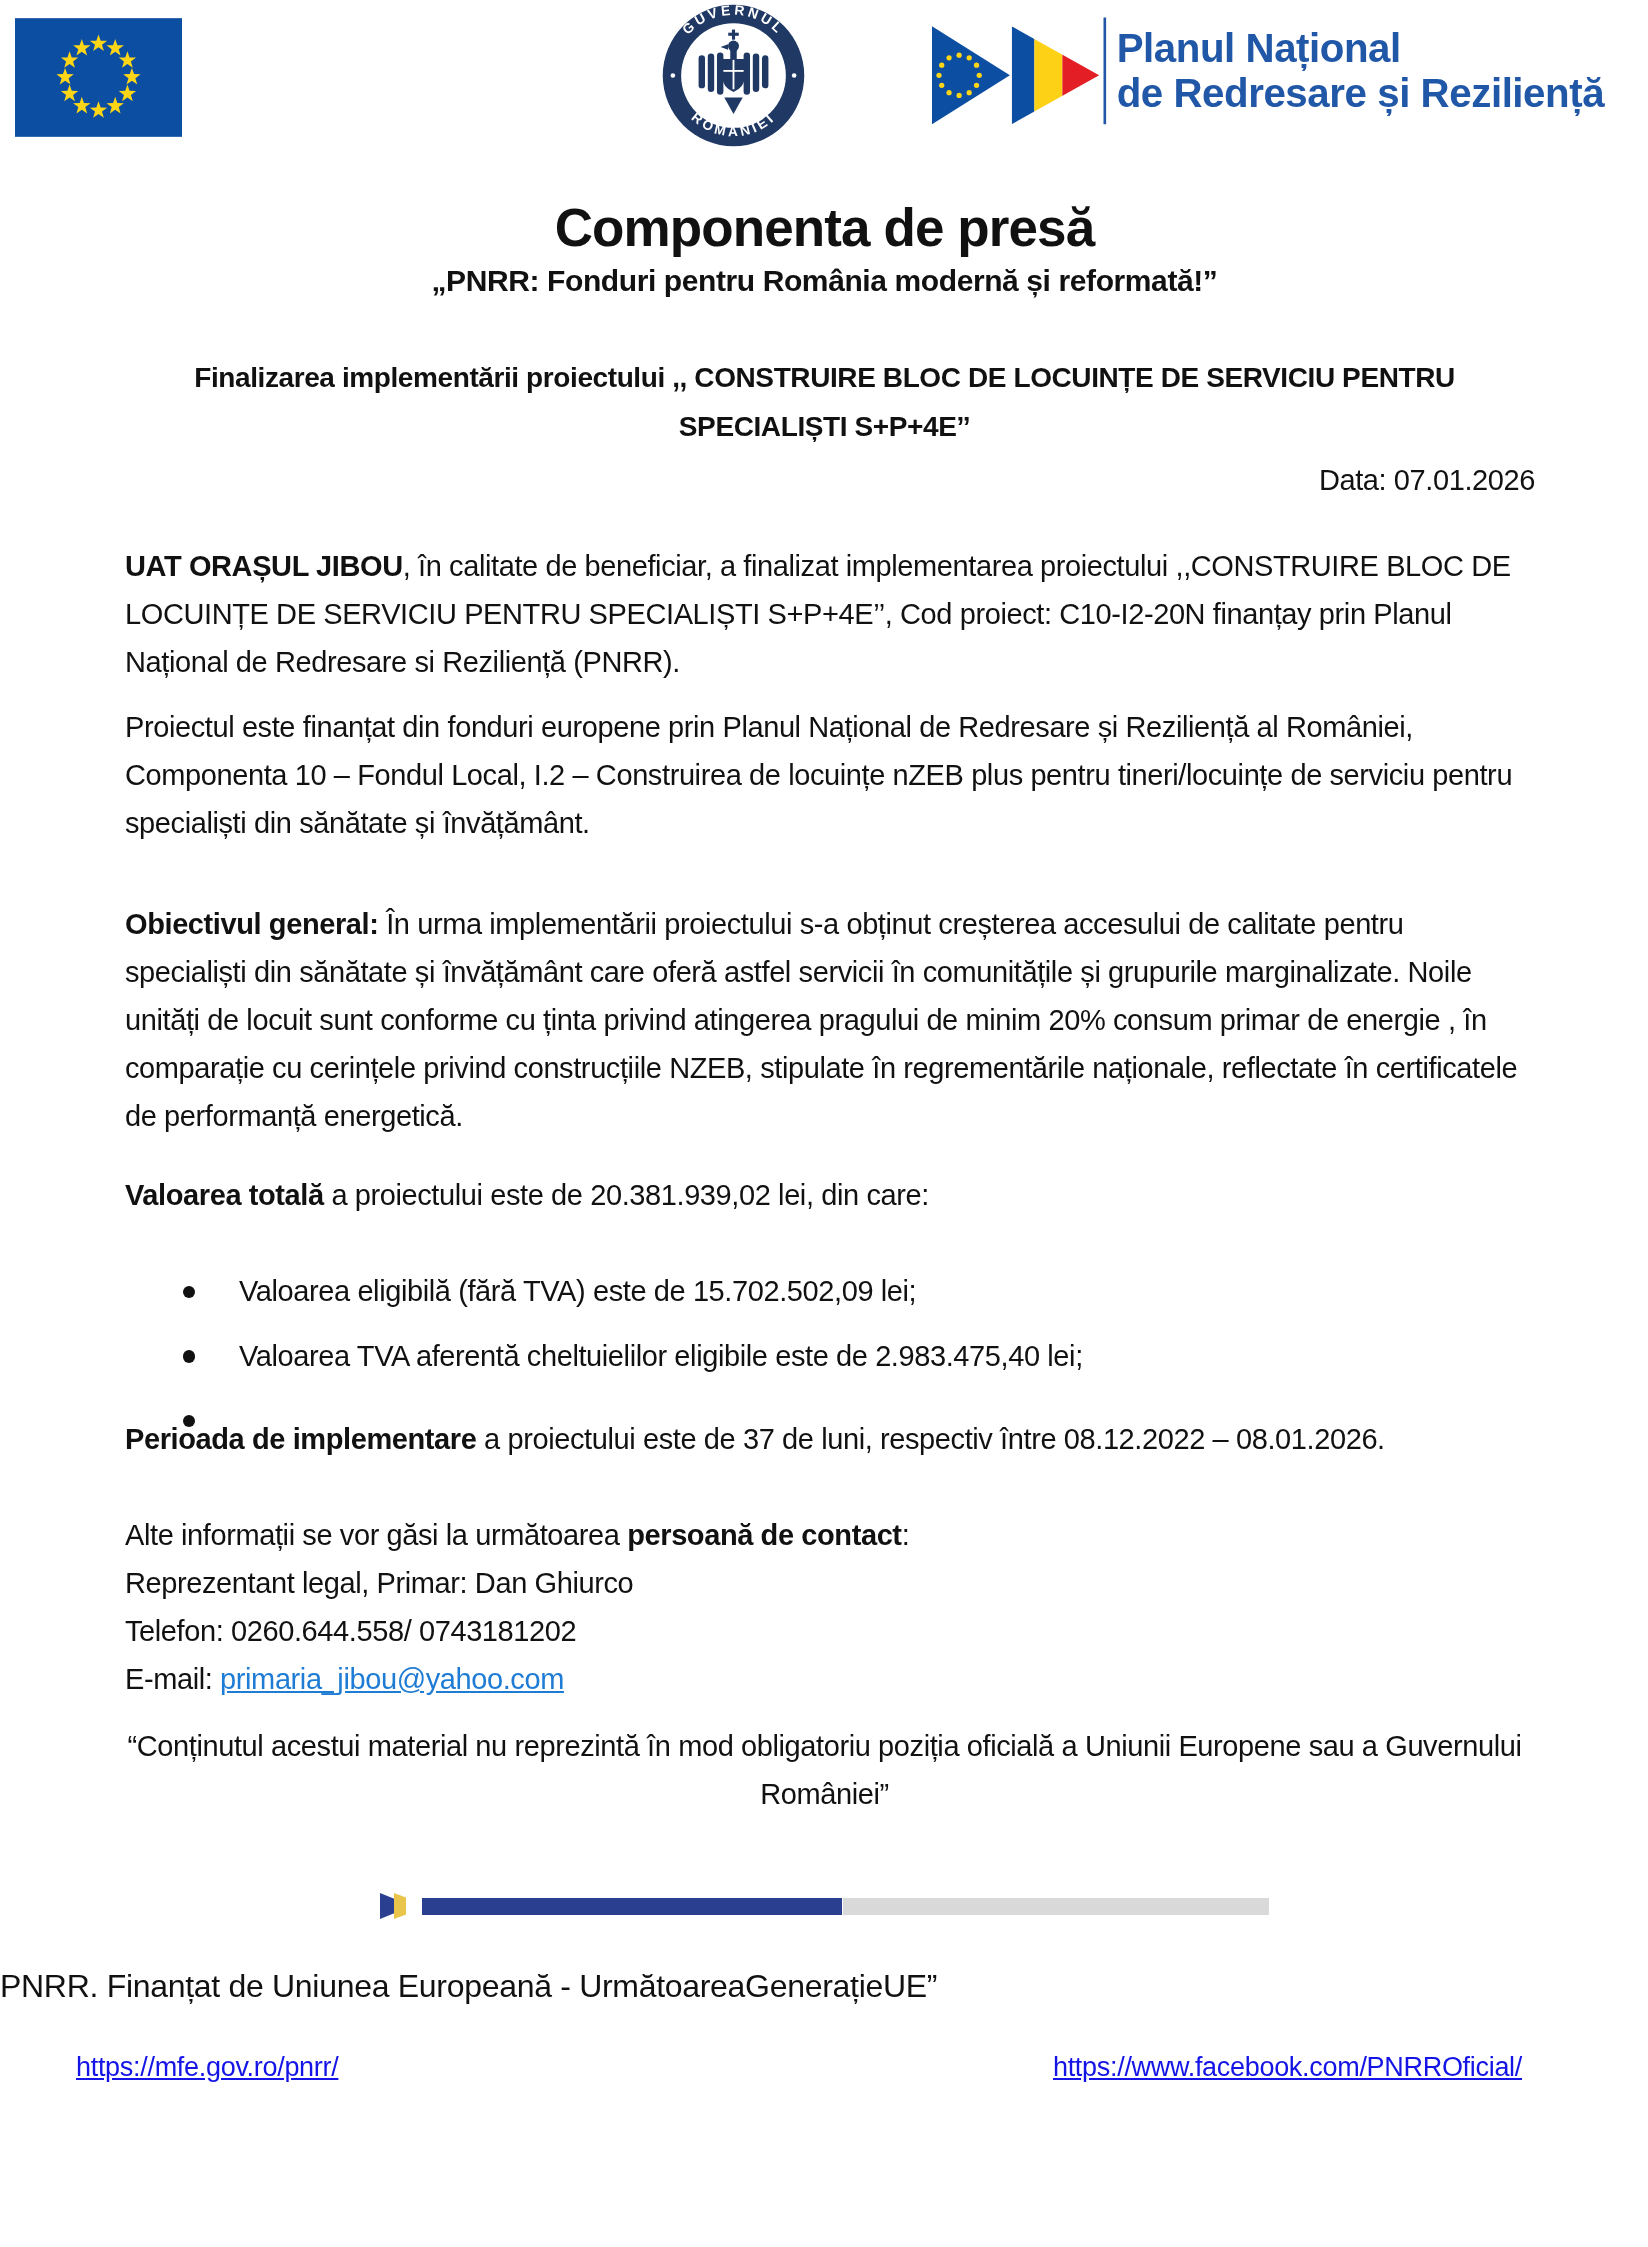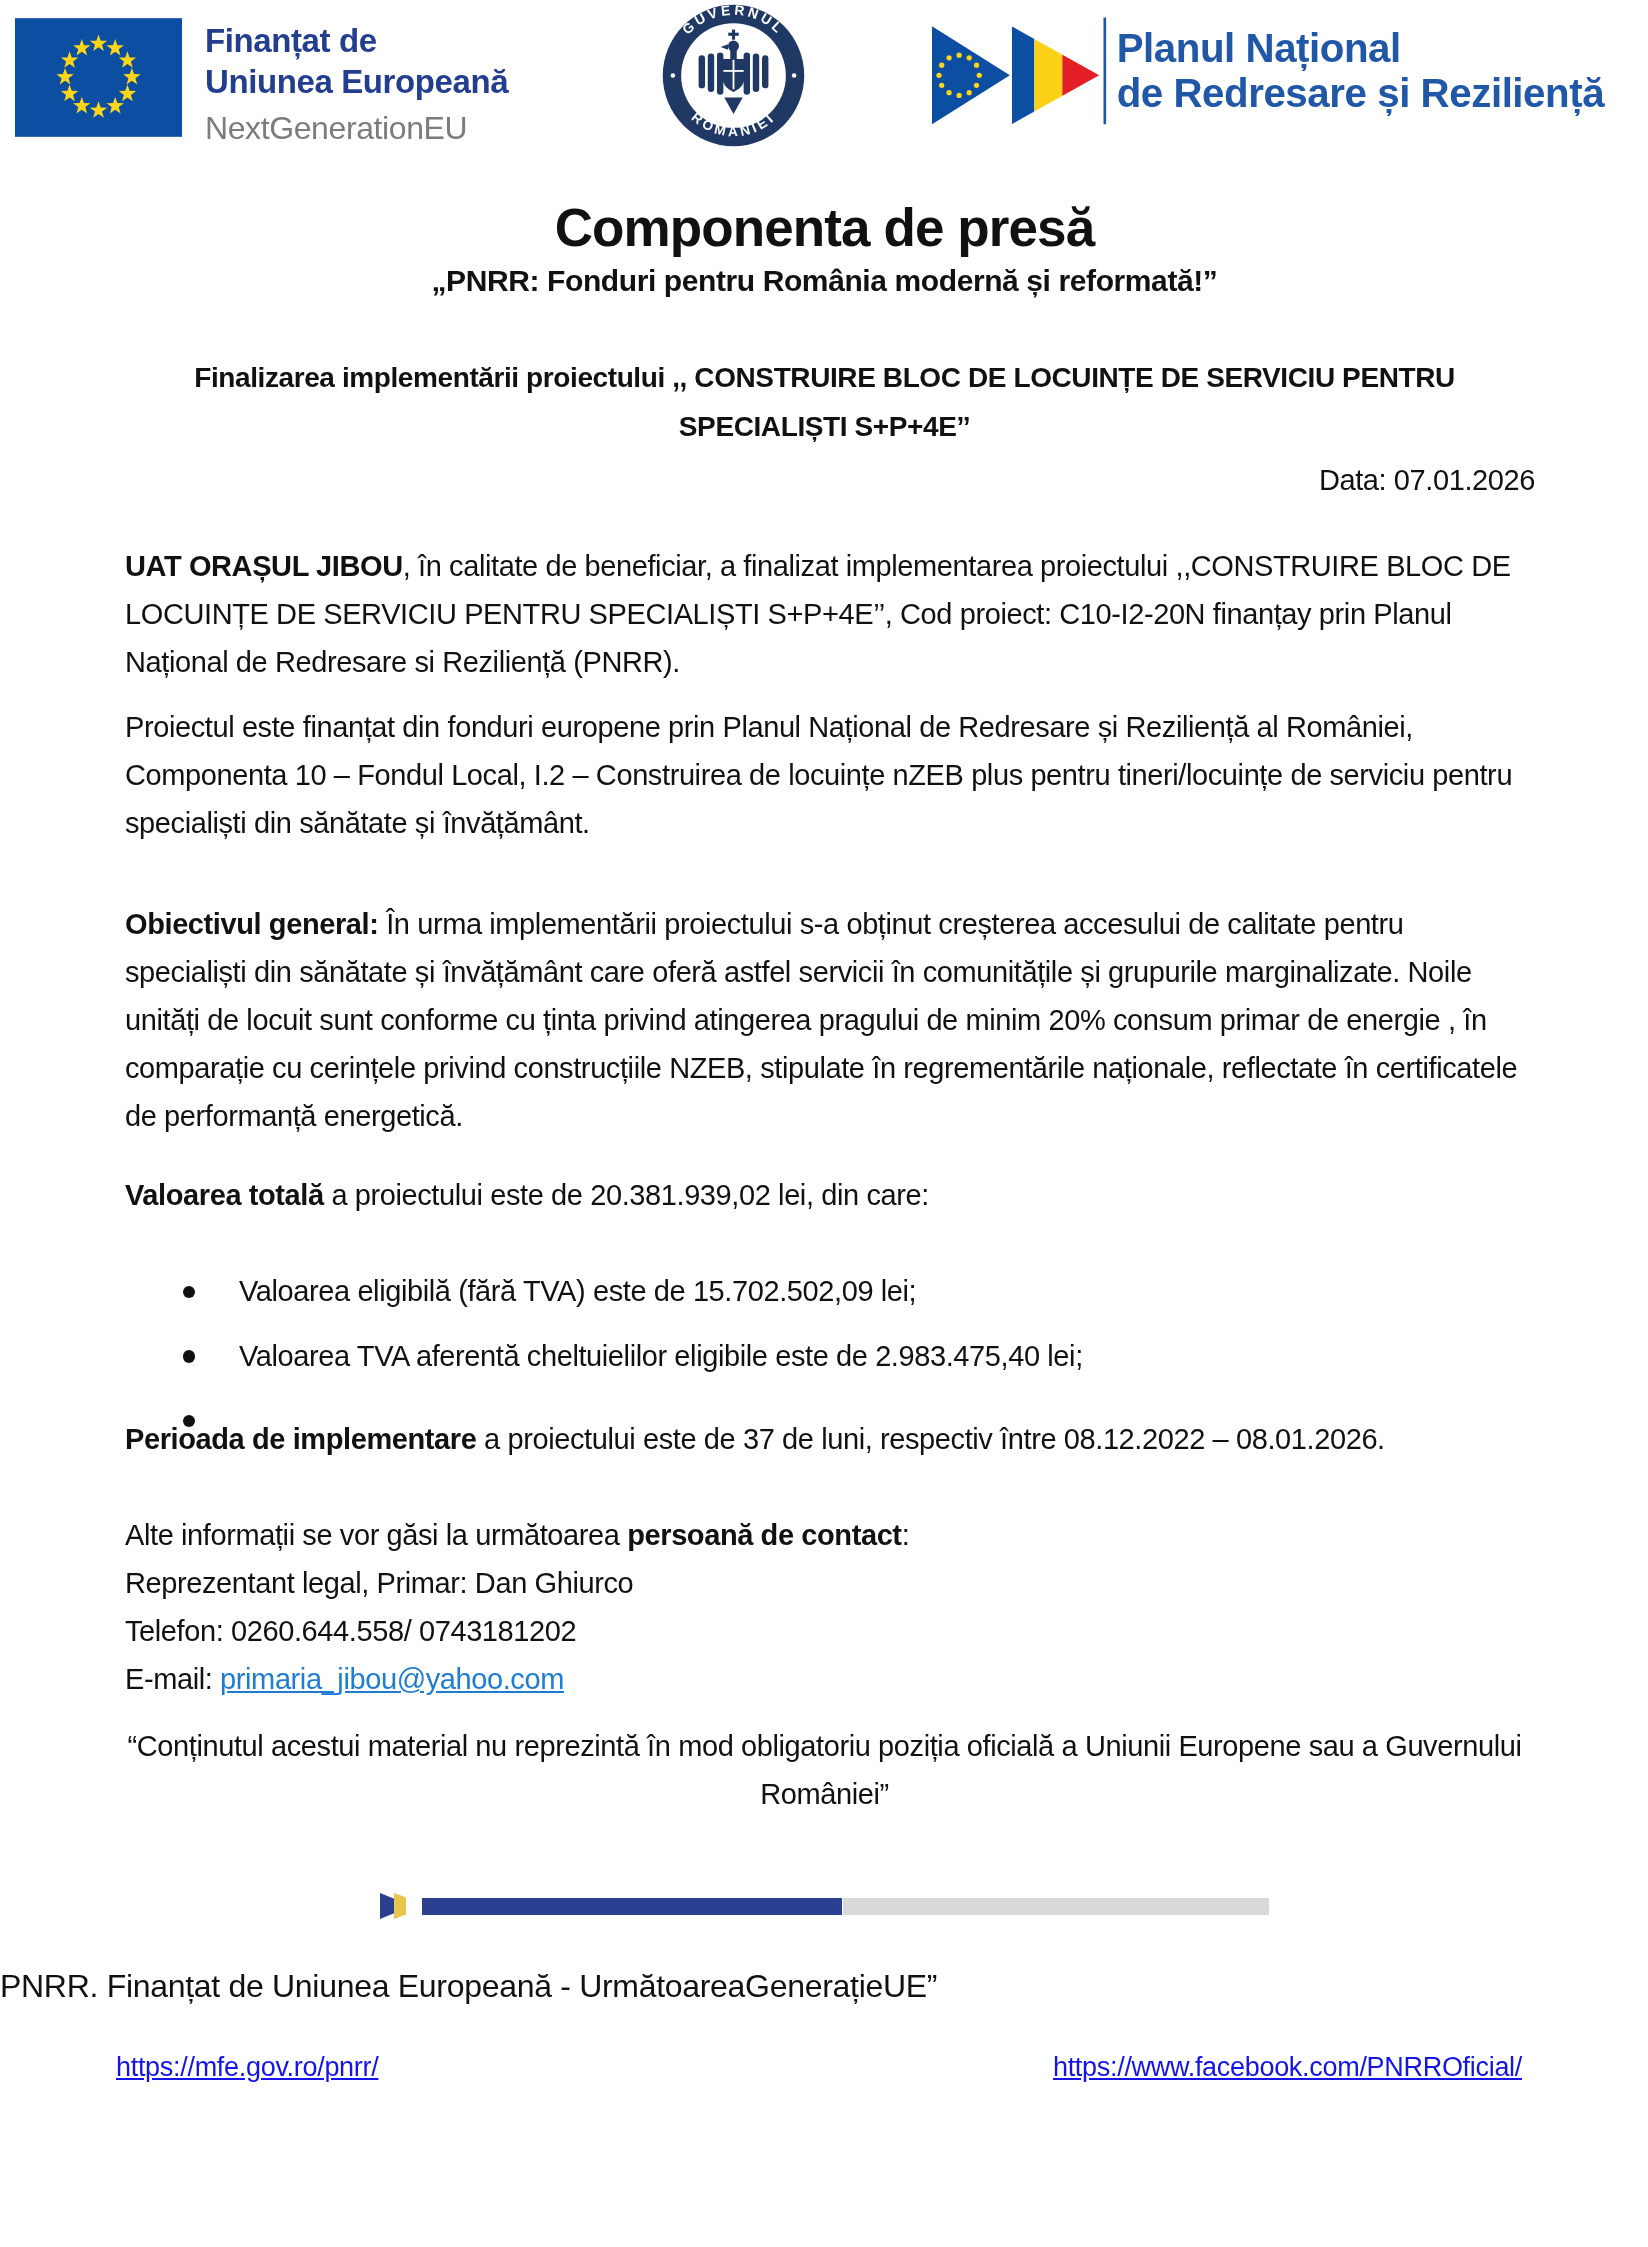--- a/index.html
+++ b/index.html
@@ -52,21 +52,21 @@
   .bar-wrap{position:relative;margin:75px 0 0 380px;width:888px;height:26px;}
   .bar-chevron-1{position:absolute;left:0;top:0;width:0;height:0;
     border-top:13px solid transparent;border-bottom:13px solid transparent;border-left:32px solid var(--bar-navy);}
   .bar-chevron-2{position:absolute;left:14px;top:0;width:0;height:0;
     border-top:13px solid transparent;border-bottom:13px solid transparent;border-left:35px solid var(--bar-gold);}
   .bar-chevron-3{position:absolute;left:26px;top:0;width:0;height:0;
     border-top:13px solid transparent;border-bottom:13px solid transparent;border-left:35px solid #ffffff;}
   .bar-blue{position:absolute;left:42px;top:4.4px;width:420px;height:17.6px;background:var(--bar-navy);}
   .bar-gray{position:absolute;left:463px;top:4.4px;width:426px;height:17.6px;background:var(--bar-gray);}
   .footer-slogan{margin-top:48px;font-size:32px;line-height:39px;letter-spacing:-0.3px;}
-  .footer-links{margin-top:44px;display:flex;justify-content:space-between;padding:0 127px 0 116px;font-size:27px;line-height:35px;}
+  .footer-links{margin-top:44px;display:flex;justify-content:space-between;padding:0 127px 0 76px;font-size:27px;line-height:35px;}
   .footer-links a{color:var(--footer-link-blue);text-decoration:underline;cursor:pointer;letter-spacing:-0.3px;}
 </style>
 </head>
 <body>
 
 <div class="header">
 
   <div class="eu-logo-block">
     <svg width="167" height="119" viewBox="0 0 190 135">
       <defs>
@@ -81,25 +81,20 @@
         <use href="#eustar" transform="translate(127.9,86)"></use>
           <use href="#eustar" transform="translate(114,99.9)"></use>
         <use href="#eustar" transform="translate(95,105)"></use>
           <use href="#eustar" transform="translate(76,99.9)"></use>
         <use href="#eustar" transform="translate(62.1,86)"></use>
           <use href="#eustar" transform="translate(57,67)"></use>
         <use href="#eustar" transform="translate(62.1,48)"></use>
           <use href="#eustar" transform="translate(76,34.1)"></use>
       </g>
     </svg>
-    <div class="eu-logo-text">
-      <div class="l1">Finanțat de</div>
-      <div class="l2">Uniunea Europeană</div>
-      <div class="l3">NextGenerationEU</div>
-    </div>
   </div>
 
   <div class="gov-seal">
     <svg width="147" height="147" viewBox="0 0 160 160">
       <defs>
         <path id="sealTop" d="M 20.2,52.1 A 66,66 0 0 1 139.8,52.1"></path>
         <path id="sealBottom" d="M 20.2,107.9 A 66,66 0 0 0 139.8,107.9"></path>
       </defs>
       <circle cx="80" cy="80" r="77" style="fill:var(--seal-navy)"></circle>
       <circle cx="80" cy="80" r="57" fill="#ffffff"></circle>

